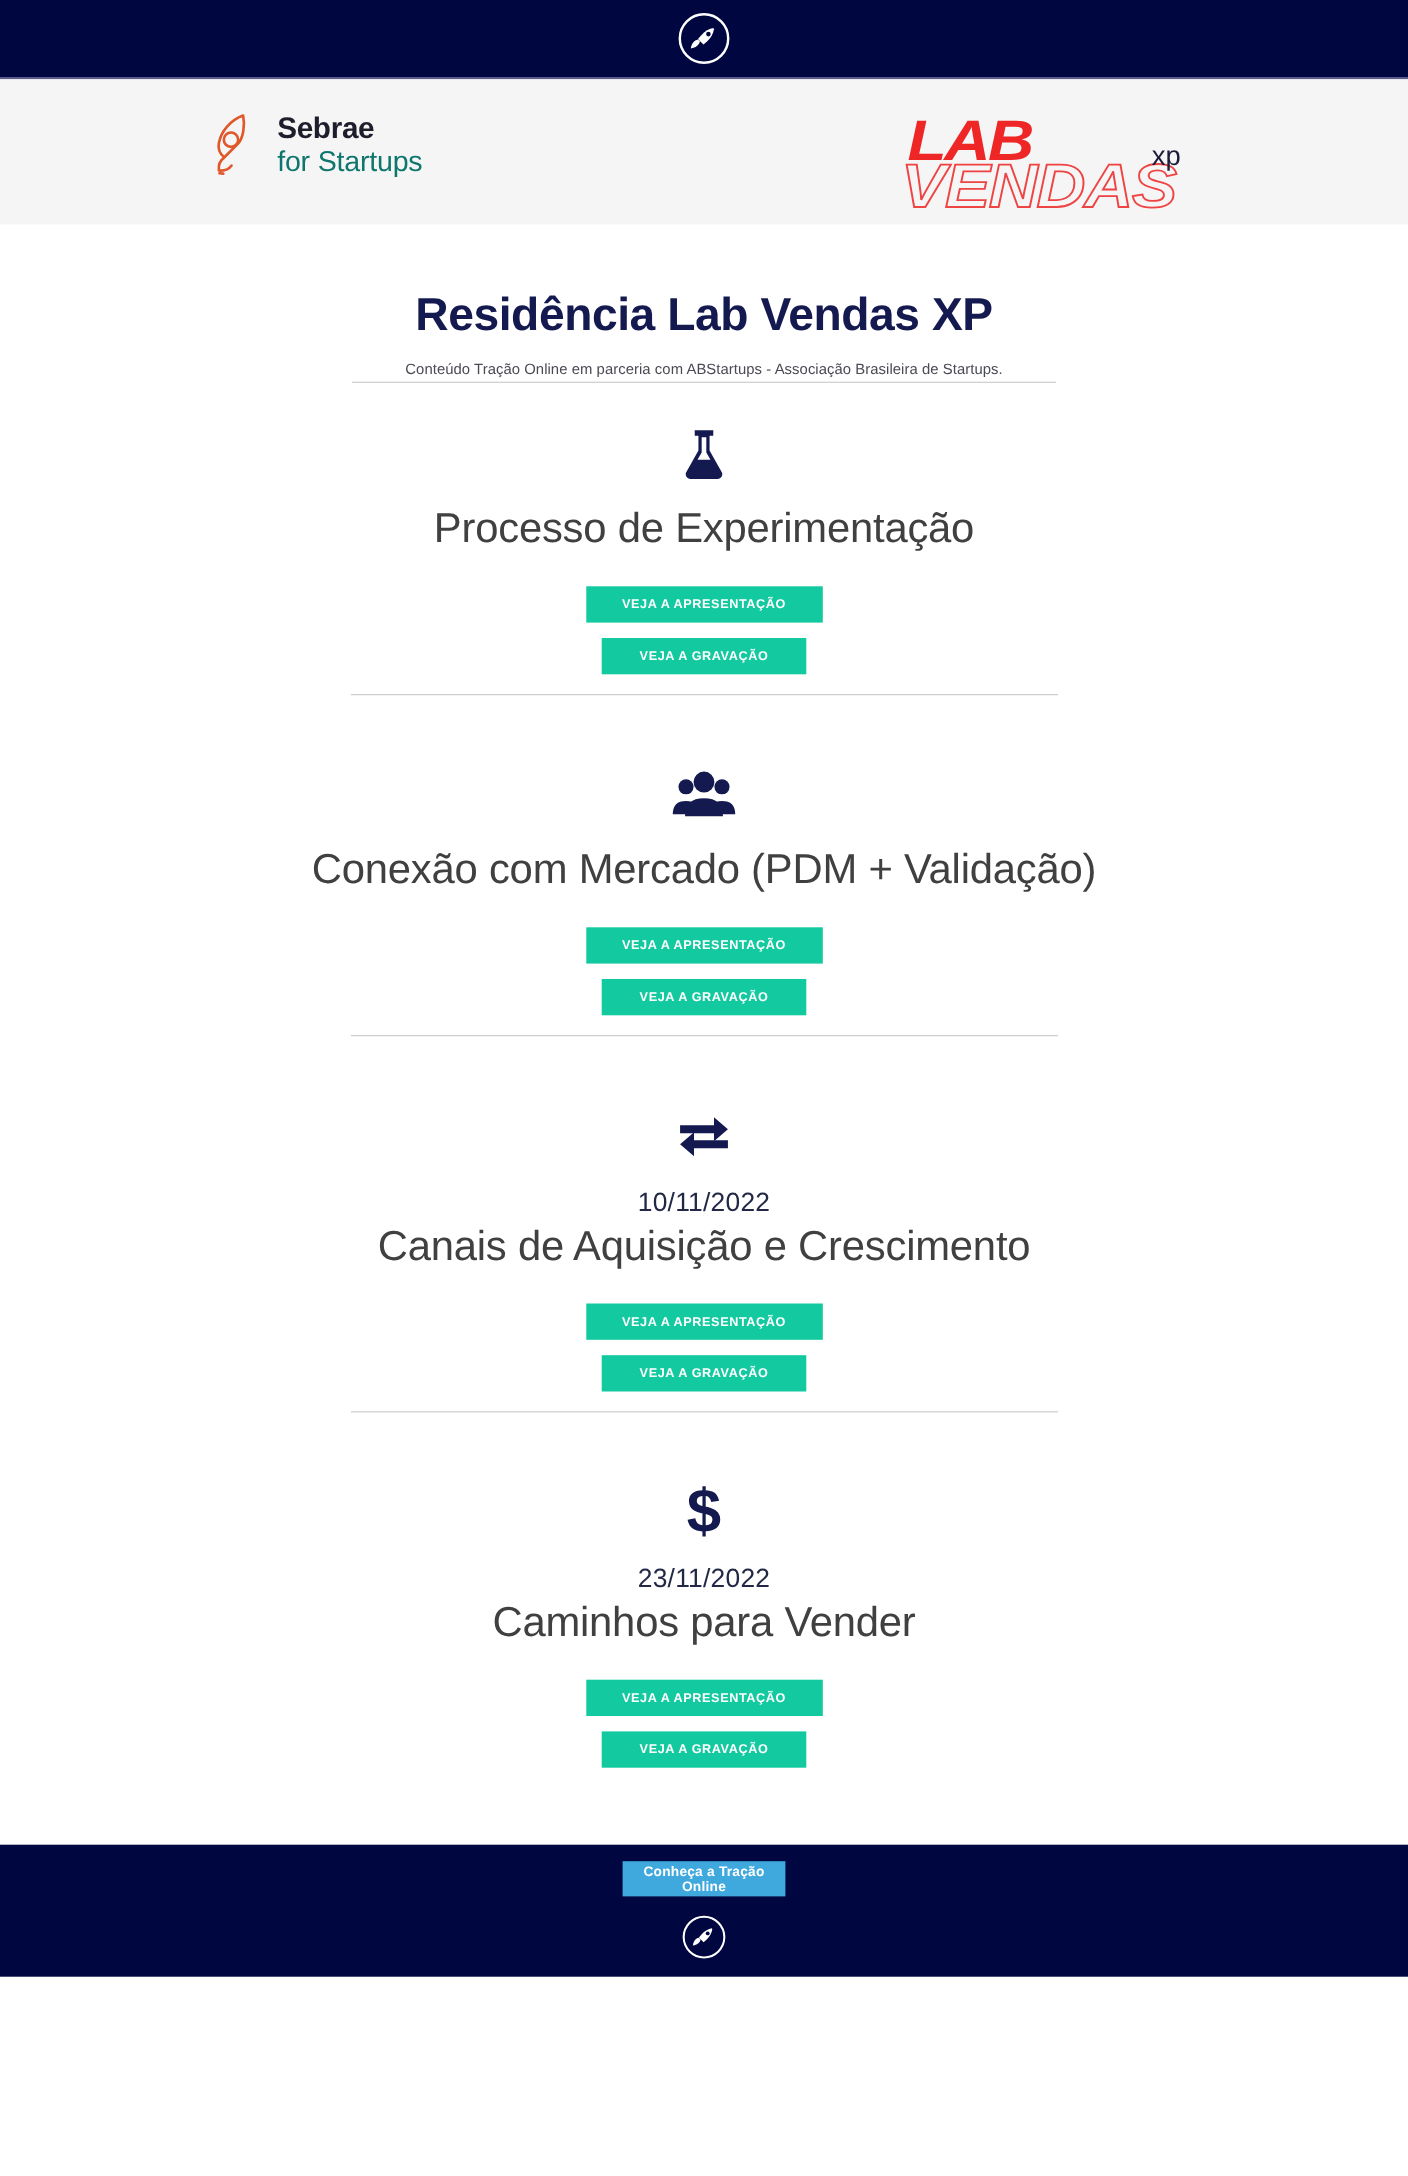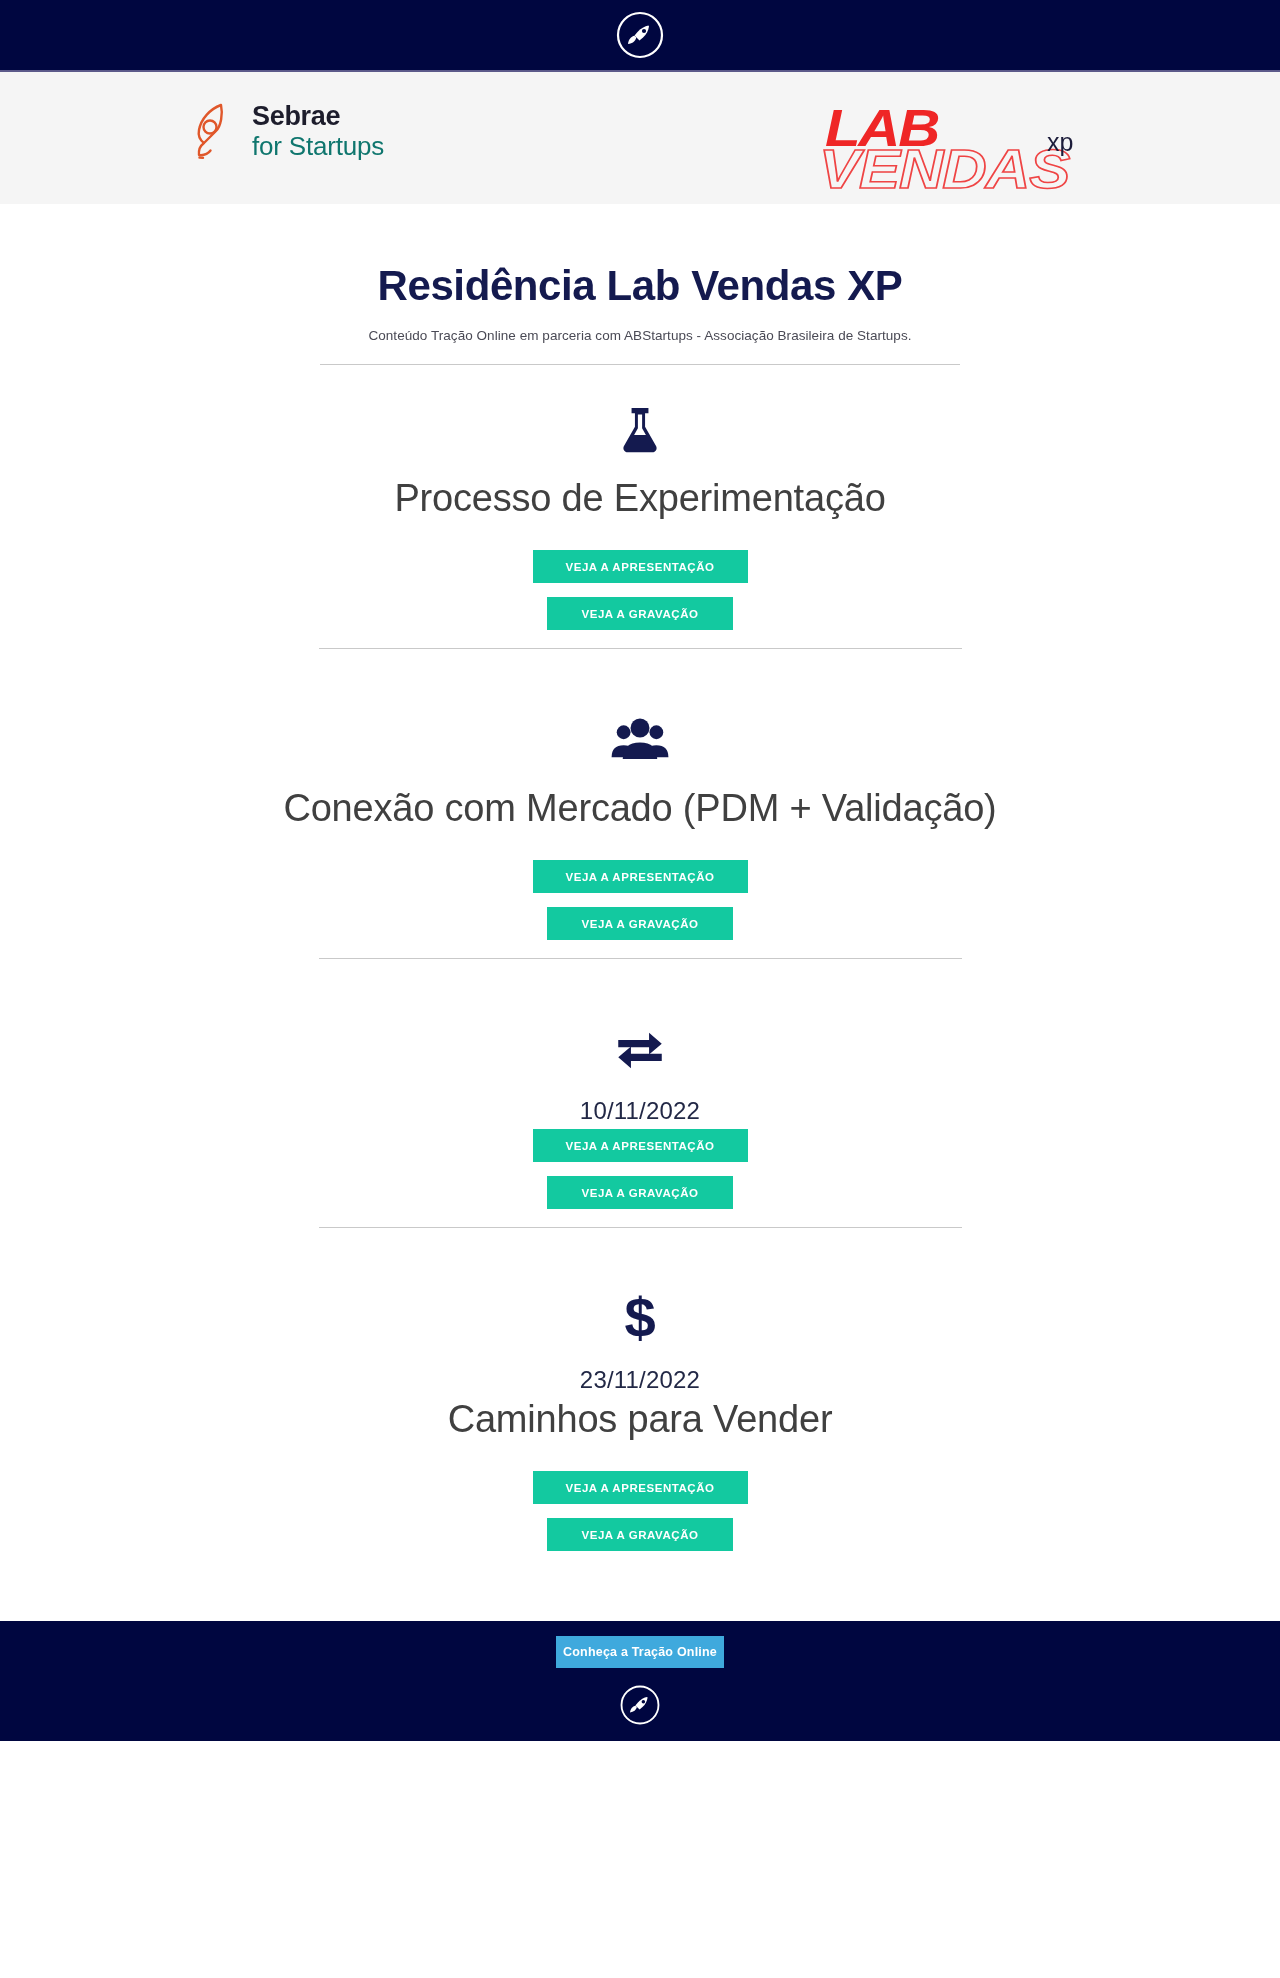--- a/index.html
+++ b/index.html
@@ -125,21 +125,21 @@
     font-weight: bold;
     color: #141a4f;
     letter-spacing: -0.4px;
     margin-top: 18px;
   }
 
   .subtitle-wrap {
     width: 640px;
     margin: 18px auto 0 auto;
     text-align: center;
-    padding-bottom: 21px;
+    padding-bottom: 4px;
     border-bottom: 1px solid #c9c9c9;
   }
   .subtitle {
     font-size: 13.5px;
     color: #4a4a55;
     letter-spacing: 0.05px;
   }
 
   
   .session {
@@ -213,21 +213,21 @@
     gap: 16px;
     margin-top: 20px;
   }
   .footer-btn {
     background: #3fa9dd;
     border: none;
     color: #ffffff;
     font-size: 12.5px;
     font-weight: bold;
     letter-spacing: 0.2px;
-    width: 168px;
+    width: 148px;
     height: 32px;
     cursor: pointer;
     font-family: "Liberation Sans", sans-serif;
   }
   .footer-rocket { width: 42px; height: 42px; display:block; }
 </style>
 </head>
 <body>
 
 <div class="page">
@@ -321,20 +321,21 @@
     <div class="session">
       <div class="session-icon">
         <svg viewBox="0 0 64 48" width="58" height="44" xmlns="http://www.w3.org/2000/svg">
           <g fill="#141a4f">
             <path d="M8 13 h34 v-8 l14 12 l-14 12 v-8 h-34 z"></path>
             <path d="M56 35 h-34 v-8 l-14 12 l14 12 v-8 h34 z" transform="translate(0,-7)"></path>
           </g>
         </svg>
       </div>
       <div class="session-date">10/11/2022</div>
+      <div class="session-name">Canais de Aquisição e Crescimento</div>
       <div class="btn-row">
         <button class="btn-cta btn-pres">VEJA A APRESENTAÇÃO</button>
       </div>
       <div class="btn-row">
         <button class="btn-cta btn-grav">VEJA A GRAVAÇÃO</button>
       </div>
       <div class="divider"></div>
     </div>
 
     <div class="session">

